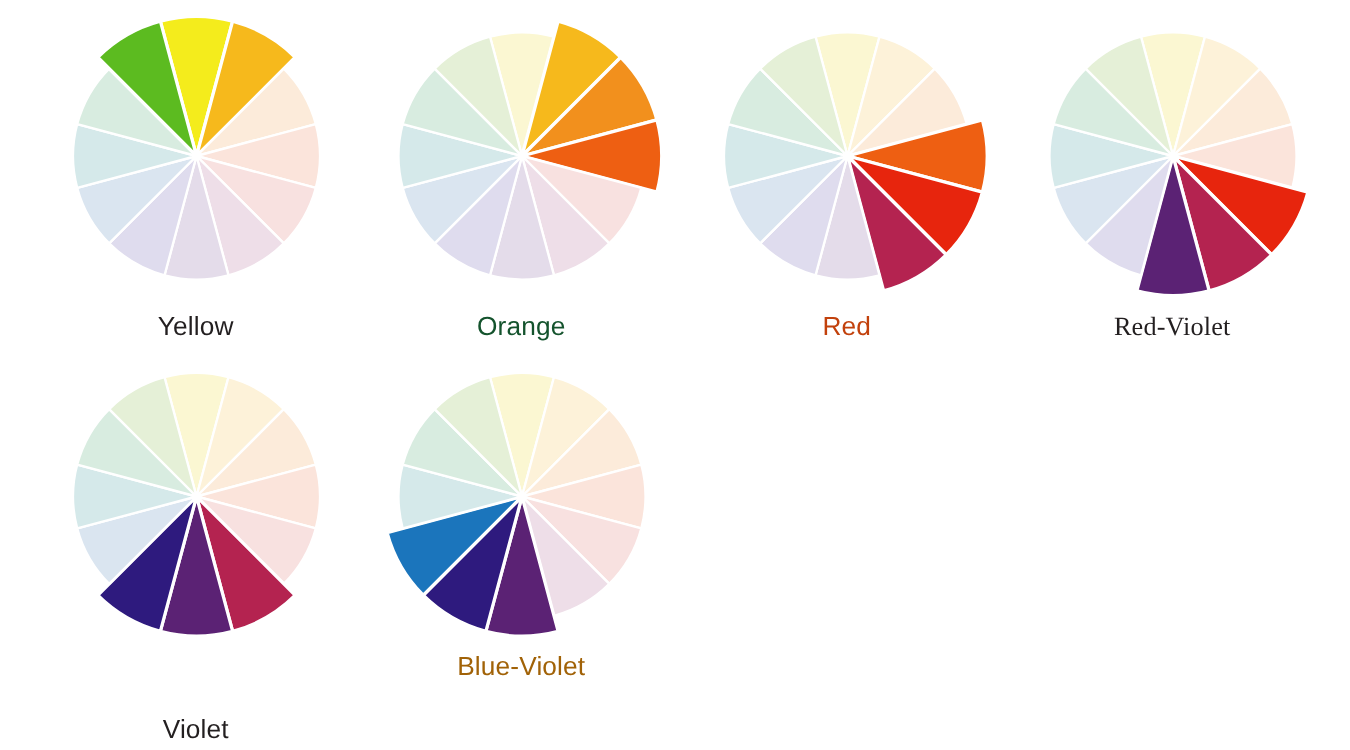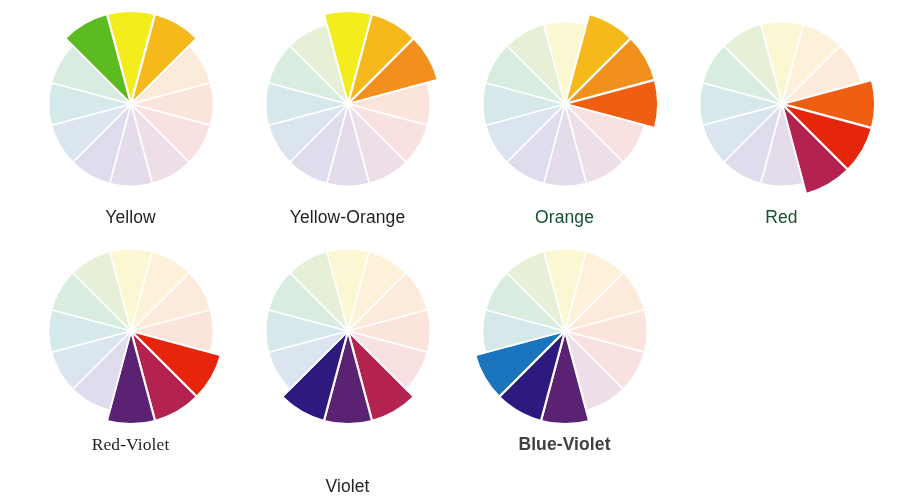--- a/index.html
+++ b/index.html
@@ -70,39 +70,20 @@
           <path d="M 100.00 100.00 L 18.86 121.74 A 84 84 0 0 1 18.86 78.26 Z" fill="#D5E9EA" stroke="#ffffff" stroke-width="1.6" stroke-linejoin="round"></path>
           <path d="M 100.00 100.00 L 18.86 78.26 A 84 84 0 0 1 40.60 40.60 Z" fill="#D8ECE0" stroke="#ffffff" stroke-width="1.6" stroke-linejoin="round"></path>
           <path d="M 100.00 100.00 L 32.82 32.82 A 95 95 0 0 1 75.41 8.24 Z" fill="#5CBB20" stroke="#ffffff" stroke-width="2.2" stroke-linejoin="round"></path>
         </svg>
       </div>
       <div class="wheel-label" style="color: rgb(35, 31, 32);">Yellow</div>
     </div>
     <div class="wheel-cell">
       <div class="wheel-svg-wrap">
         <svg viewBox="0 0 200 200">
-          <path d="M 100.00 100.00 L 75.41 8.24 A 95 95 0 0 1 124.59 8.24 Z" fill="#F4EC1C" stroke="#ffffff" stroke-width="2.2" stroke-linejoin="round"></path>
-          <path d="M 100.00 100.00 L 124.59 8.24 A 95 95 0 0 1 167.18 32.82 Z" fill="#F6B91C" stroke="#ffffff" stroke-width="2.2" stroke-linejoin="round"></path>
-          <path d="M 100.00 100.00 L 167.18 32.82 A 95 95 0 0 1 191.76 75.41 Z" fill="#F2901D" stroke="#ffffff" stroke-width="2.2" stroke-linejoin="round"></path>
-          <path d="M 100.00 100.00 L 181.14 78.26 A 84 84 0 0 1 181.14 121.74 Z" fill="#FBE4DB" stroke="#ffffff" stroke-width="1.6" stroke-linejoin="round"></path>
-          <path d="M 100.00 100.00 L 181.14 121.74 A 84 84 0 0 1 159.40 159.40 Z" fill="#F8E1E0" stroke="#ffffff" stroke-width="1.6" stroke-linejoin="round"></path>
-          <path d="M 100.00 100.00 L 159.40 159.40 A 84 84 0 0 1 121.74 181.14 Z" fill="#EEDEE8" stroke="#ffffff" stroke-width="1.6" stroke-linejoin="round"></path>
-          <path d="M 100.00 100.00 L 121.74 181.14 A 84 84 0 0 1 78.26 181.14 Z" fill="#E4DCEA" stroke="#ffffff" stroke-width="1.6" stroke-linejoin="round"></path>
-          <path d="M 100.00 100.00 L 78.26 181.14 A 84 84 0 0 1 40.60 159.40 Z" fill="#DFDCEE" stroke="#ffffff" stroke-width="1.6" stroke-linejoin="round"></path>
-          <path d="M 100.00 100.00 L 40.60 159.40 A 84 84 0 0 1 18.86 121.74 Z" fill="#DAE5F0" stroke="#ffffff" stroke-width="1.6" stroke-linejoin="round"></path>
-          <path d="M 100.00 100.00 L 18.86 121.74 A 84 84 0 0 1 18.86 78.26 Z" fill="#D5E9EA" stroke="#ffffff" stroke-width="1.6" stroke-linejoin="round"></path>
-          <path d="M 100.00 100.00 L 18.86 78.26 A 84 84 0 0 1 40.60 40.60 Z" fill="#D8ECE0" stroke="#ffffff" stroke-width="1.6" stroke-linejoin="round"></path>
-          <path d="M 100.00 100.00 L 40.60 40.60 A 84 84 0 0 1 78.26 18.86 Z" fill="#E5F0D7" stroke="#ffffff" stroke-width="1.6" stroke-linejoin="round"></path>
-        </svg>
-      </div>
-      <div class="wheel-label" style="color: rgb(35, 31, 32);">Yellow-Orange</div>
-    </div>
-    <div class="wheel-cell">
-      <div class="wheel-svg-wrap">
-        <svg viewBox="0 0 200 200">
           <path d="M 100.00 100.00 L 78.26 18.86 A 84 84 0 0 1 121.74 18.86 Z" fill="#FBF7D2" stroke="#ffffff" stroke-width="1.6" stroke-linejoin="round"></path>
           <path d="M 100.00 100.00 L 124.59 8.24 A 95 95 0 0 1 167.18 32.82 Z" fill="#F6B91C" stroke="#ffffff" stroke-width="2.2" stroke-linejoin="round"></path>
           <path d="M 100.00 100.00 L 167.18 32.82 A 95 95 0 0 1 191.76 75.41 Z" fill="#F2901D" stroke="#ffffff" stroke-width="2.2" stroke-linejoin="round"></path>
           <path d="M 100.00 100.00 L 191.76 75.41 A 95 95 0 0 1 191.76 124.59 Z" fill="#EE5F12" stroke="#ffffff" stroke-width="2.2" stroke-linejoin="round"></path>
           <path d="M 100.00 100.00 L 181.14 121.74 A 84 84 0 0 1 159.40 159.40 Z" fill="#F8E1E0" stroke="#ffffff" stroke-width="1.6" stroke-linejoin="round"></path>
           <path d="M 100.00 100.00 L 159.40 159.40 A 84 84 0 0 1 121.74 181.14 Z" fill="#EEDEE8" stroke="#ffffff" stroke-width="1.6" stroke-linejoin="round"></path>
           <path d="M 100.00 100.00 L 121.74 181.14 A 84 84 0 0 1 78.26 181.14 Z" fill="#E4DCEA" stroke="#ffffff" stroke-width="1.6" stroke-linejoin="round"></path>
           <path d="M 100.00 100.00 L 78.26 181.14 A 84 84 0 0 1 40.60 159.40 Z" fill="#DFDCEE" stroke="#ffffff" stroke-width="1.6" stroke-linejoin="round"></path>
           <path d="M 100.00 100.00 L 40.60 159.40 A 84 84 0 0 1 18.86 121.74 Z" fill="#DAE5F0" stroke="#ffffff" stroke-width="1.6" stroke-linejoin="round"></path>
           <path d="M 100.00 100.00 L 18.86 121.74 A 84 84 0 0 1 18.86 78.26 Z" fill="#D5E9EA" stroke="#ffffff" stroke-width="1.6" stroke-linejoin="round"></path>
@@ -122,21 +103,21 @@
           <path d="M 100.00 100.00 L 191.76 124.59 A 95 95 0 0 1 167.18 167.18 Z" fill="#E7250D" stroke="#ffffff" stroke-width="2.2" stroke-linejoin="round"></path>
           <path d="M 100.00 100.00 L 167.18 167.18 A 95 95 0 0 1 124.59 191.76 Z" fill="#B42350" stroke="#ffffff" stroke-width="2.2" stroke-linejoin="round"></path>
           <path d="M 100.00 100.00 L 121.74 181.14 A 84 84 0 0 1 78.26 181.14 Z" fill="#E4DCEA" stroke="#ffffff" stroke-width="1.6" stroke-linejoin="round"></path>
           <path d="M 100.00 100.00 L 78.26 181.14 A 84 84 0 0 1 40.60 159.40 Z" fill="#DFDCEE" stroke="#ffffff" stroke-width="1.6" stroke-linejoin="round"></path>
           <path d="M 100.00 100.00 L 40.60 159.40 A 84 84 0 0 1 18.86 121.74 Z" fill="#DAE5F0" stroke="#ffffff" stroke-width="1.6" stroke-linejoin="round"></path>
           <path d="M 100.00 100.00 L 18.86 121.74 A 84 84 0 0 1 18.86 78.26 Z" fill="#D5E9EA" stroke="#ffffff" stroke-width="1.6" stroke-linejoin="round"></path>
           <path d="M 100.00 100.00 L 18.86 78.26 A 84 84 0 0 1 40.60 40.60 Z" fill="#D8ECE0" stroke="#ffffff" stroke-width="1.6" stroke-linejoin="round"></path>
           <path d="M 100.00 100.00 L 40.60 40.60 A 84 84 0 0 1 78.26 18.86 Z" fill="#E5F0D7" stroke="#ffffff" stroke-width="1.6" stroke-linejoin="round"></path>
         </svg>
       </div>
-      <div class="wheel-label" style="color: #14532d;">Red</div>
+      <div class="wheel-label" style="color: #c2410c;">Red</div>
     </div>
     <div class="wheel-cell">
       <div class="wheel-svg-wrap">
         <svg viewBox="0 0 200 200">
           <path d="M 100.00 100.00 L 78.26 18.86 A 84 84 0 0 1 121.74 18.86 Z" fill="#FBF7D2" stroke="#ffffff" stroke-width="1.6" stroke-linejoin="round"></path>
           <path d="M 100.00 100.00 L 121.74 18.86 A 84 84 0 0 1 159.40 40.60 Z" fill="#FDF2D9" stroke="#ffffff" stroke-width="1.6" stroke-linejoin="round"></path>
           <path d="M 100.00 100.00 L 159.40 40.60 A 84 84 0 0 1 181.14 78.26 Z" fill="#FCEBDA" stroke="#ffffff" stroke-width="1.6" stroke-linejoin="round"></path>
           <path d="M 100.00 100.00 L 181.14 78.26 A 84 84 0 0 1 181.14 121.74 Z" fill="#FBE4DB" stroke="#ffffff" stroke-width="1.6" stroke-linejoin="round"></path>
           <path d="M 100.00 100.00 L 191.76 124.59 A 95 95 0 0 1 167.18 167.18 Z" fill="#E7250D" stroke="#ffffff" stroke-width="2.2" stroke-linejoin="round"></path>
           <path d="M 100.00 100.00 L 167.18 167.18 A 95 95 0 0 1 124.59 191.76 Z" fill="#B42350" stroke="#ffffff" stroke-width="2.2" stroke-linejoin="round"></path>
@@ -179,15 +160,15 @@
           <path d="M 100.00 100.00 L 181.14 121.74 A 84 84 0 0 1 159.40 159.40 Z" fill="#F8E1E0" stroke="#ffffff" stroke-width="1.6" stroke-linejoin="round"></path>
           <path d="M 100.00 100.00 L 159.40 159.40 A 84 84 0 0 1 121.74 181.14 Z" fill="#EEDEE8" stroke="#ffffff" stroke-width="1.6" stroke-linejoin="round"></path>
           <path d="M 100.00 100.00 L 124.59 191.76 A 95 95 0 0 1 75.41 191.76 Z" fill="#5B2274" stroke="#ffffff" stroke-width="2.2" stroke-linejoin="round"></path>
           <path d="M 100.00 100.00 L 75.41 191.76 A 95 95 0 0 1 32.82 167.18 Z" fill="#2E1A7E" stroke="#ffffff" stroke-width="2.2" stroke-linejoin="round"></path>
           <path d="M 100.00 100.00 L 32.82 167.18 A 95 95 0 0 1 8.24 124.59 Z" fill="#1B75BC" stroke="#ffffff" stroke-width="2.2" stroke-linejoin="round"></path>
           <path d="M 100.00 100.00 L 18.86 121.74 A 84 84 0 0 1 18.86 78.26 Z" fill="#D5E9EA" stroke="#ffffff" stroke-width="1.6" stroke-linejoin="round"></path>
           <path d="M 100.00 100.00 L 18.86 78.26 A 84 84 0 0 1 40.60 40.60 Z" fill="#D8ECE0" stroke="#ffffff" stroke-width="1.6" stroke-linejoin="round"></path>
           <path d="M 100.00 100.00 L 40.60 40.60 A 84 84 0 0 1 78.26 18.86 Z" fill="#E5F0D7" stroke="#ffffff" stroke-width="1.6" stroke-linejoin="round"></path>
         </svg>
       </div>
-      <div class="wheel-label" style="color: #404040; font-weight: bold;">Blue-Violet</div>
+      <div class="wheel-label" style="color: #a16207;">Blue-Violet</div>
     </div>
   </div>
 
 </body></html>

